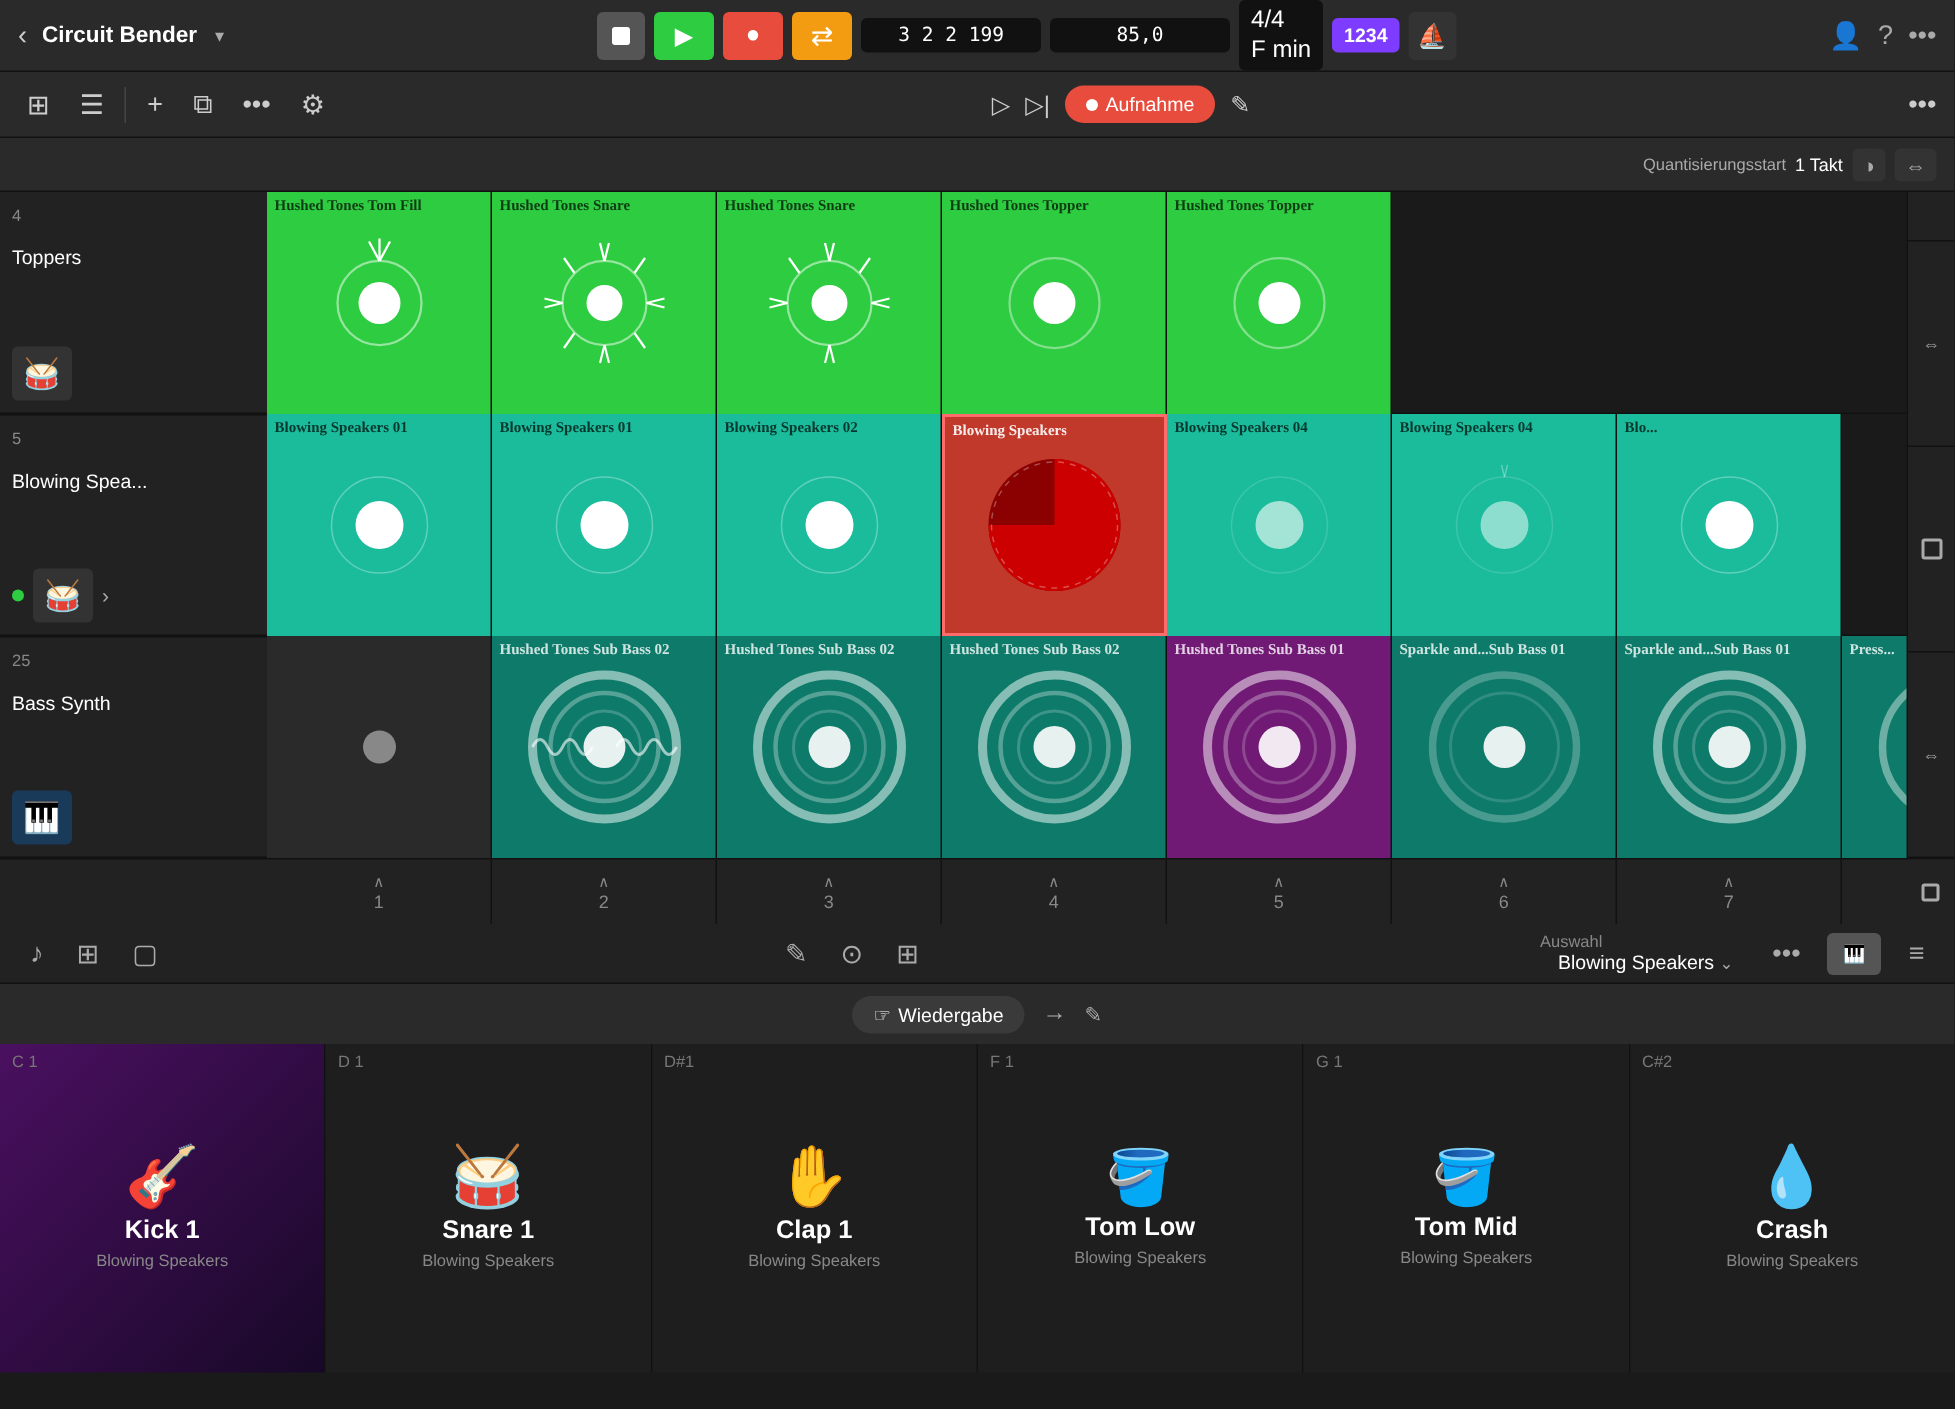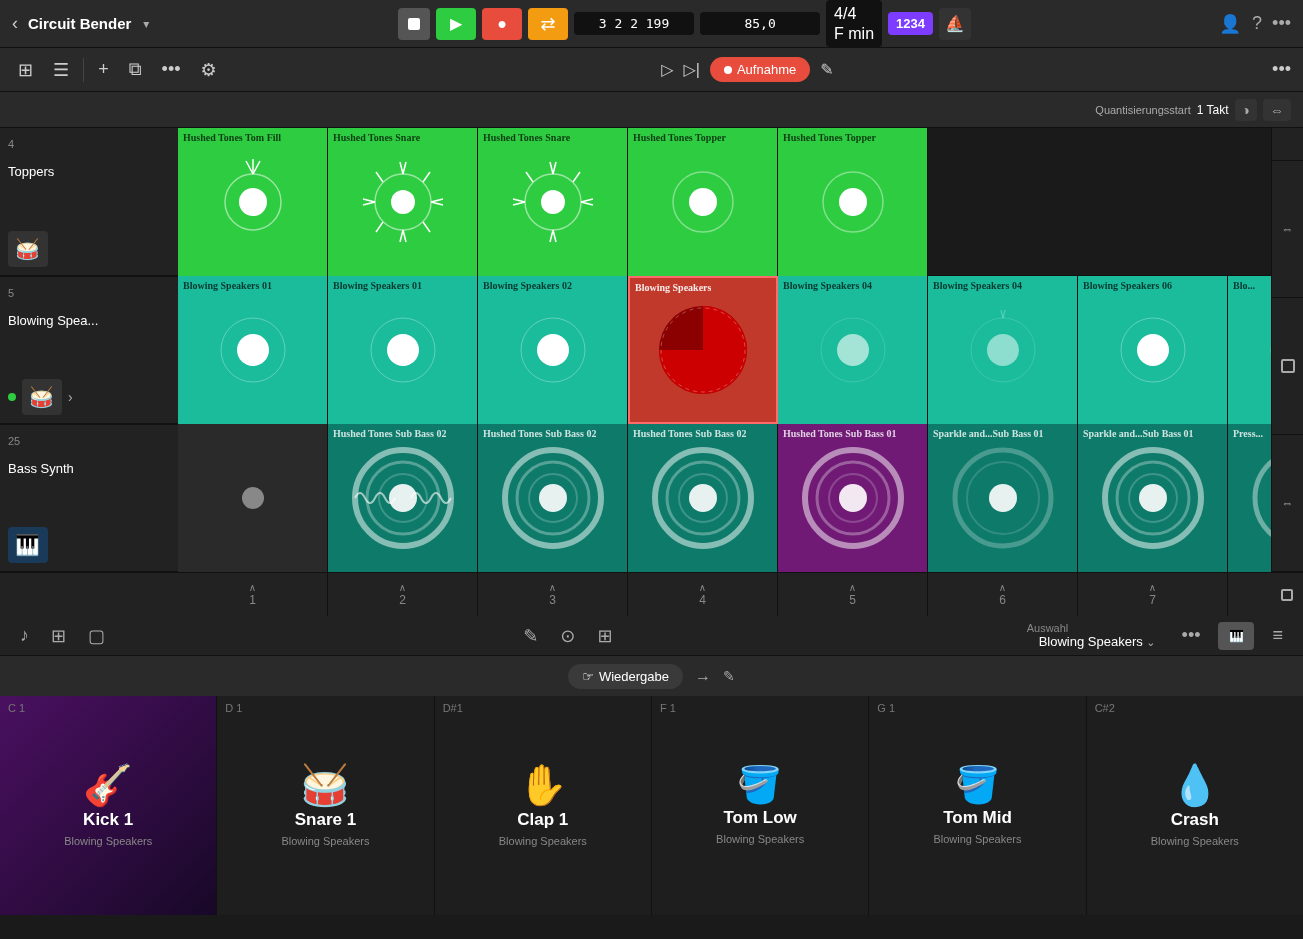--- a/index.html
+++ b/index.html
@@ -481,27 +481,20 @@
       <div class="clip-cell clip-teal">
         <span class="clip-cell-label">Blowing Speakers 04</span>
         <svg width="90" height="90" viewBox="0 0 90 90">
           <circle cx="45" cy="45" r="32" fill="none" stroke="rgba(255,255,255,0.15)" stroke-width="1"></circle>
           <circle cx="45" cy="45" r="16" fill="rgba(255,255,255,0.5)"></circle>
           <line x1="45" y1="13" x2="43" y2="5" stroke="rgba(255,255,255,0.3)" stroke-width="1"></line>
           <line x1="45" y1="13" x2="47" y2="5" stroke="rgba(255,255,255,0.3)" stroke-width="1"></line>
         </svg>
       </div>
 
-      <div class="clip-cell clip-teal">
-        <span class="clip-cell-label">Blowing Speakers 06</span>
-        <svg width="90" height="90" viewBox="0 0 90 90">
-          <circle cx="45" cy="45" r="32" fill="none" stroke="rgba(255,255,255,0.3)" stroke-width="1"></circle>
-          <circle cx="45" cy="45" r="16" fill="white"></circle>
-        </svg>
-      </div>
 
       <div class="clip-cell clip-teal">
         <span class="clip-cell-label">Blo...</span>
         <svg width="90" height="90" viewBox="0 0 90 90">
           <circle cx="45" cy="45" r="32" fill="none" stroke="rgba(255,255,255,0.3)" stroke-width="1"></circle>
           <circle cx="45" cy="45" r="16" fill="white"></circle>
         </svg>
       </div>
     </div>
 

